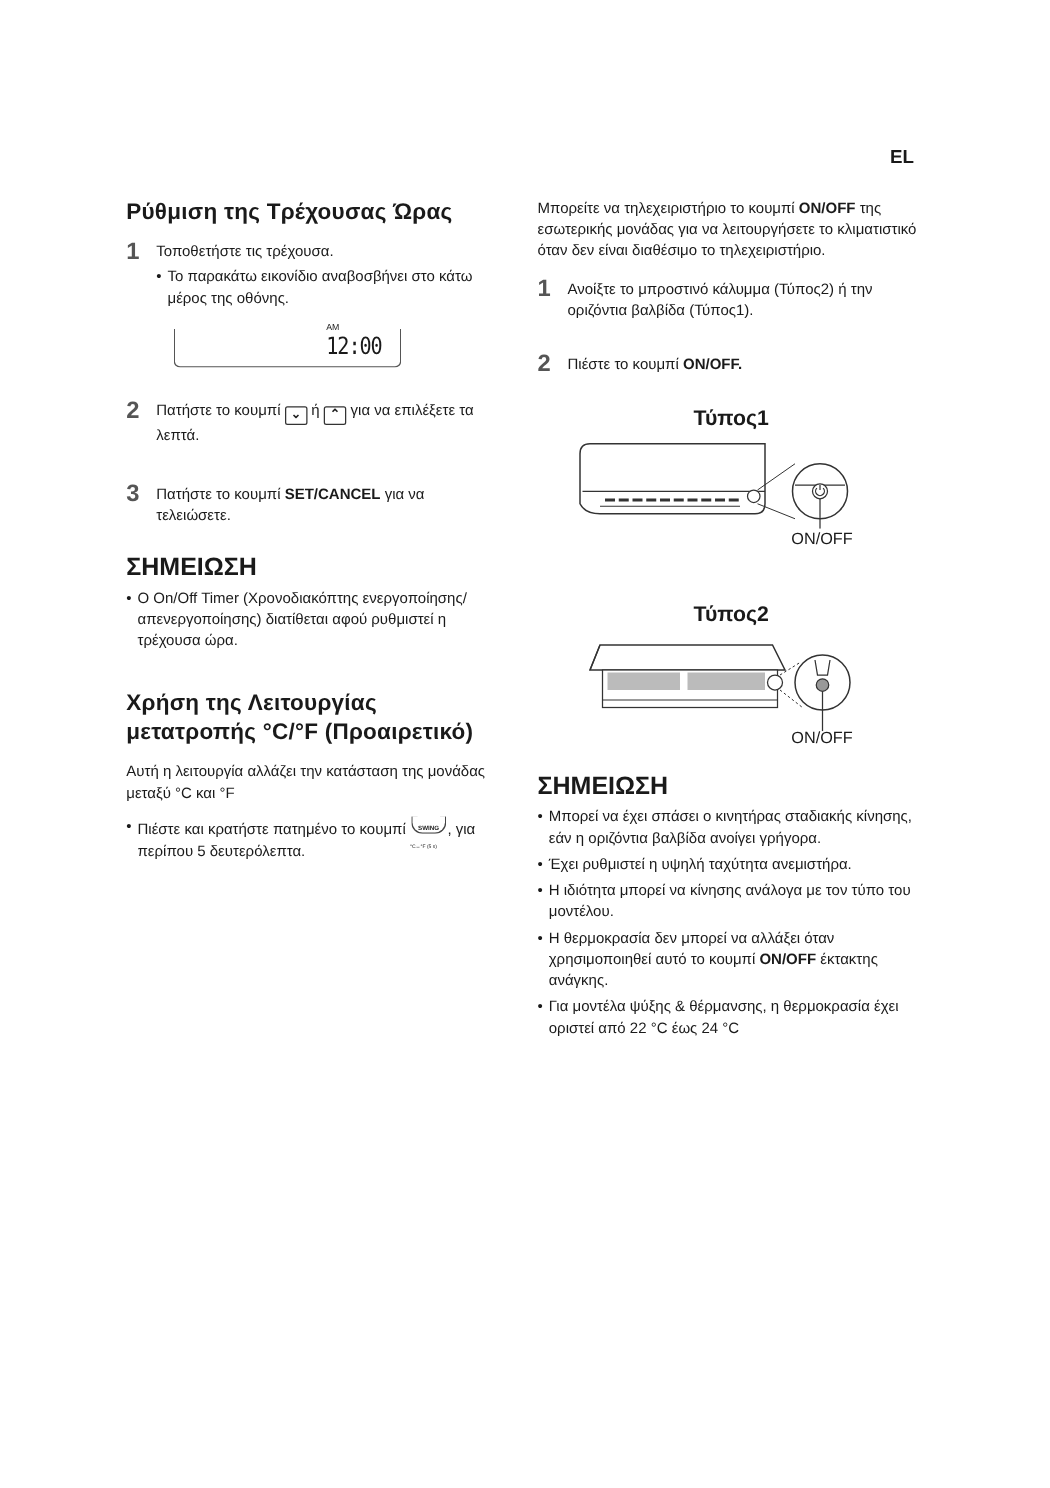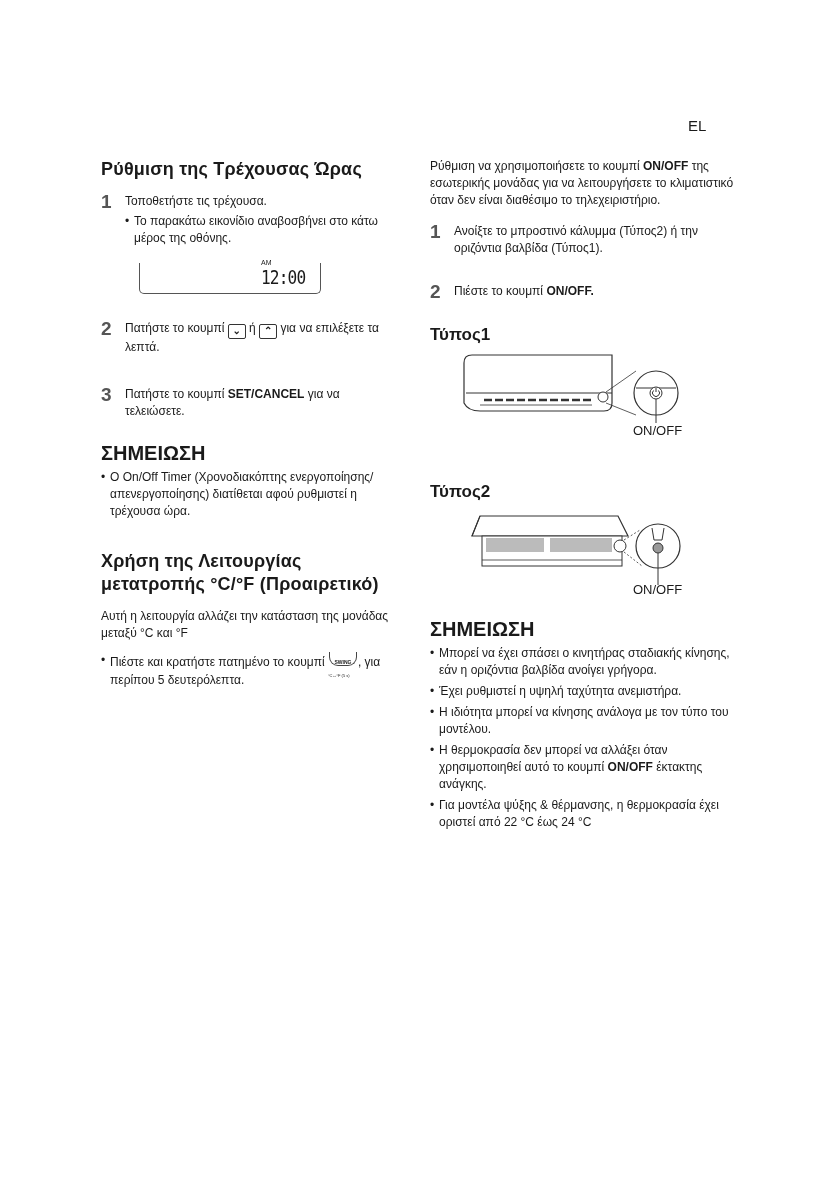--- a/index.html
+++ b/index.html
@@ -1,24 +1,24 @@
 <!DOCTYPE html>
 <html><head>
   <meta charset="utf-8">
   <style>
     html, body { margin: 0; padding: 0; background: #ffffff; }
     body { width: 840px; height: 1190px; position: relative; overflow: hidden;
            font-family: "Liberation Sans", sans-serif; color: #1a1a1a; }
-    .lang { position: absolute; left: 688px; top: 117px; font-weight: normal; font-size: 15px; }
+    .lang { position: absolute; left: 712px; top: 117px; font-weight: bold; font-size: 15px; }
     .col { position: absolute; top: 158px; }
     .col-left { left: 101px; width: 290px; }
     .col-right { left: 430px; width: 310px; }
     h2 { font-size: 18px; font-weight: bold; margin: 0 0 12px 0; line-height: 23px; letter-spacing: 0.2px; }
     h3 { font-size: 20px; font-weight: bold; margin: 0 0 4px 0; }
-    .h-type { font-size: 17px; font-weight: bold; margin: 0 0 8px 0; }
+    .h-type { font-size: 17px; font-weight: bold; margin: 0 0 8px 0; text-align: center; }
     .step { display: flex; align-items: flex-start; font-size: 12px; line-height: 17px; }
     .step-num { font-size: 19px; font-weight: bold; color: #555; width: 24px; flex: none; line-height: 19px; margin-top: -1px; }
     .step-text { flex: 1; }
     .bullet { display: flex; font-size: 12px; line-height: 17px; }
     .bullet .dot { width: 9px; flex: none; }
     .bullet .txt { flex: 1; }
     .para { font-size: 12px; line-height: 17px; }
     b { font-weight: bold; }
     .keycap { display: inline-block; width: 16px; height: 13px; border: 1px solid #333; border-radius: 2px;
               vertical-align: -2px; text-align: center; font-size: 10px; line-height: 12px; font-weight: bold; }
@@ -93,21 +93,21 @@
       <span class="swing-btn">
         <span class="cap">SWING</span>
         <span class="sub">°C↔°F (5 s)</span>
       </span><span>, για περίπου 5 δευτερόλεπτα.</span>
     </span>
   </div>
 </div>
 
 <div class="col col-right">
   <div class="para">
-    <span>Ρύθμιση να χρησιμοποιήσετε το κουμπί</span>
+    <span>Μπορείτε να τηλεχειριστήριο το κουμπί</span>
     <b>ON/OFF</b>
     <span>της εσωτερικής μονάδας για να λειτουργήσετε το κλιματιστικό όταν δεν είναι διαθέσιμο το τηλεχειριστήριο.</span>
   </div>
 
   <div class="step" style="margin-top:14px;">
     <span class="step-num">1</span>
     <div class="step-text">Ανοίξτε το μπροστινό κάλυμμα (Τύπος2) ή την οριζόντια βαλβίδα (Τύπος1).</div>
   </div>
   <div class="step" style="margin-top:26px;">
     <span class="step-num">2</span>

